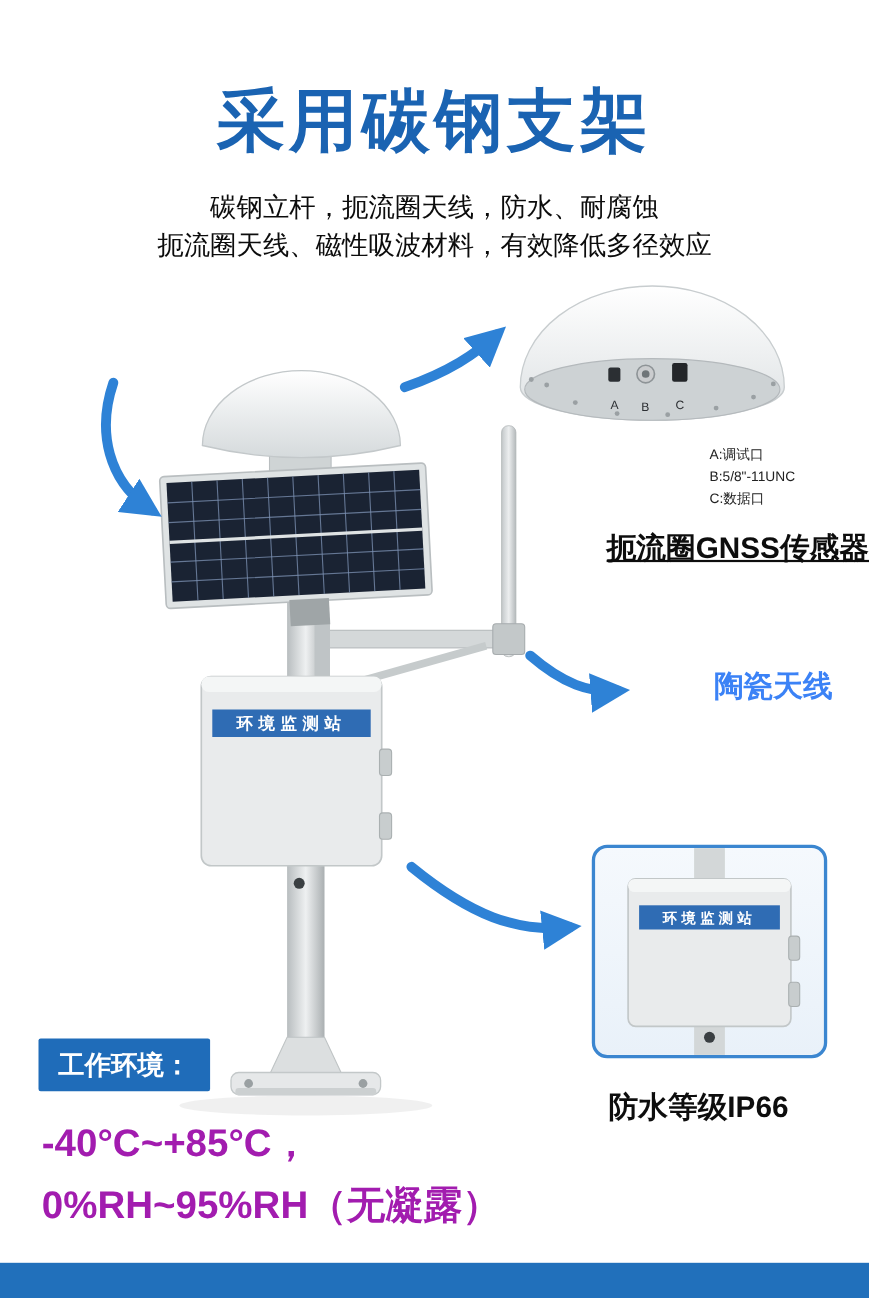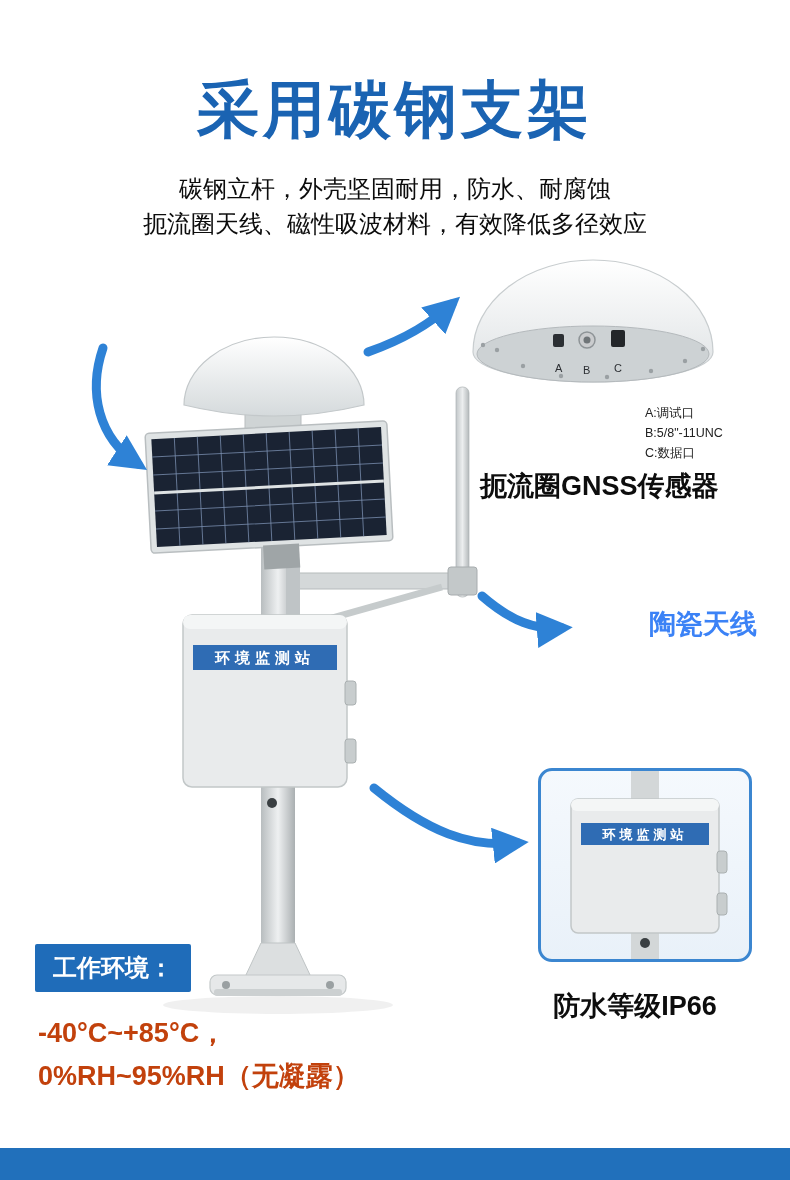--- a/index.html
+++ b/index.html
@@ -18,59 +18,59 @@
     top:172px;left:0;width:790px;text-align:center;
     font-size:24px;font-weight:500;line-height:1.45;color:#0c0c0c;
   }
   .solar-label{
     top:280px;left:40px;font-size:27px;font-weight:700;line-height:1.55;color:#0a0a0a;
   }
   .gnss-notes{
     top:403px;left:645px;width:140px;font-size:12.5px;line-height:1.6;color:#222;
   }
   .gnss-label{
-    top:468px;left:480px;width:310px;text-align:left;
-    font-size:27px;font-weight:600;color:#0d0d0d;
+    top:480px;left:480px;width:310px;text-align:right;
+    font-size:27px;font-weight:600;color:#0d0d0d;text-decoration:underline;
   }
   .ceramic-label{
     top:606px;left:618px;width:170px;text-align:center;
     font-size:27px;font-weight:600;color:#3b82f6;
   }
   .zoom-box{
     top:768px;left:538px;width:208px;height:188px;
     border:3px solid #3b86d0;border-radius:14px;
     background:linear-gradient(180deg,#f5f9fd,#e9f1f9);
     overflow:hidden;
   }
   .enclosure-caption{
     top:986px;left:490px;width:290px;text-align:center;
     font-size:27px;font-weight:600;line-height:1.55;color:#0d0d0d;
   }
   .env-badge{
     top:944px;left:35px;background:#1f6cb9;color:#fff;
     font-size:24px;font-weight:600;padding:8px 18px;border-radius:2px;text-align:right;
   }
   .env-lines{
-    top:1012px;left:38px;font-size:27px;font-weight:600;line-height:1.6;color:#c2410c;
+    top:1012px;left:38px;font-size:35px;font-weight:600;line-height:1.6;color:#a21caf;
   }
   .bottom-bar{
     top:1148px;left:0;width:790px;height:32px;background:#2170bb;
   }
   svg{display:block;}
   svg text{font-family:"Liberation Sans","DejaVu Sans",sans-serif;}
   .arrows{top:0;left:0;pointer-events:none;}
 </style>
 </head>
 <body>
 
 <div id="canvas">
 
   <div class="abs page-title">采用碳钢支架</div>
   <div class="abs subtitle">
-    <div>碳钢立杆，外壳坚固耐用，防水、耐腐蚀</div>
+    <div>碳钢立杆，扼流圈天线，防水、耐腐蚀</div>
     <div>扼流圈天线、磁性吸波材料，有效降低多径效应</div>
   </div>
 
 
   <svg class="abs" style="top:315px;left:90px;" width="400" height="700" viewBox="0 0 400 700">
     <defs>
       <linearGradient id="poleGrad" x1="0" y1="0" x2="1" y2="0">
         <stop offset="0" stop-color="#b8bdbf"></stop>
           <stop offset="0.5" stop-color="#eef0f1"></stop>
           <stop offset="1" stop-color="#aaafb1"></stop>

